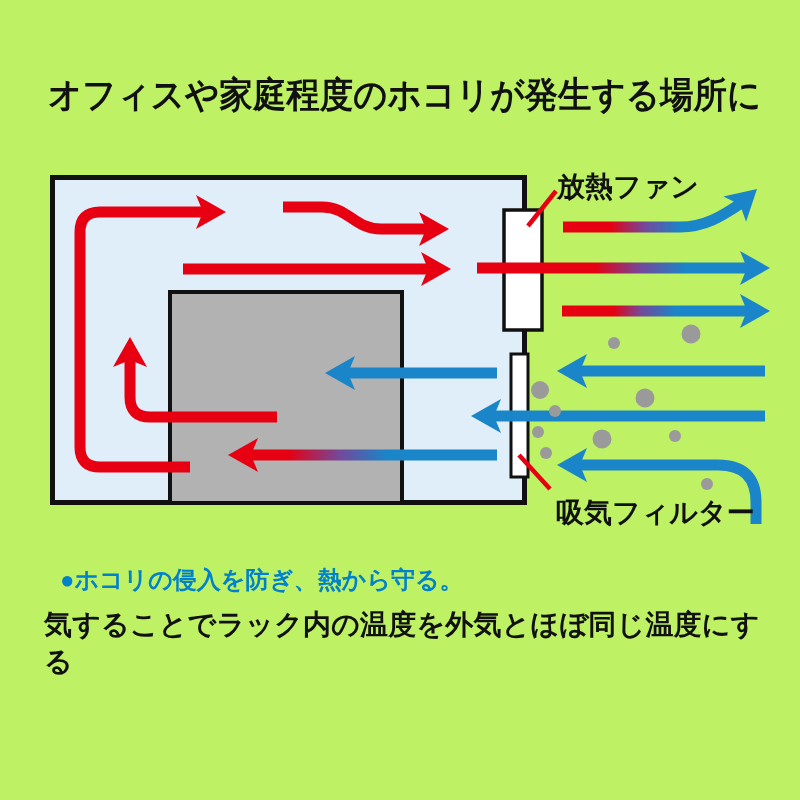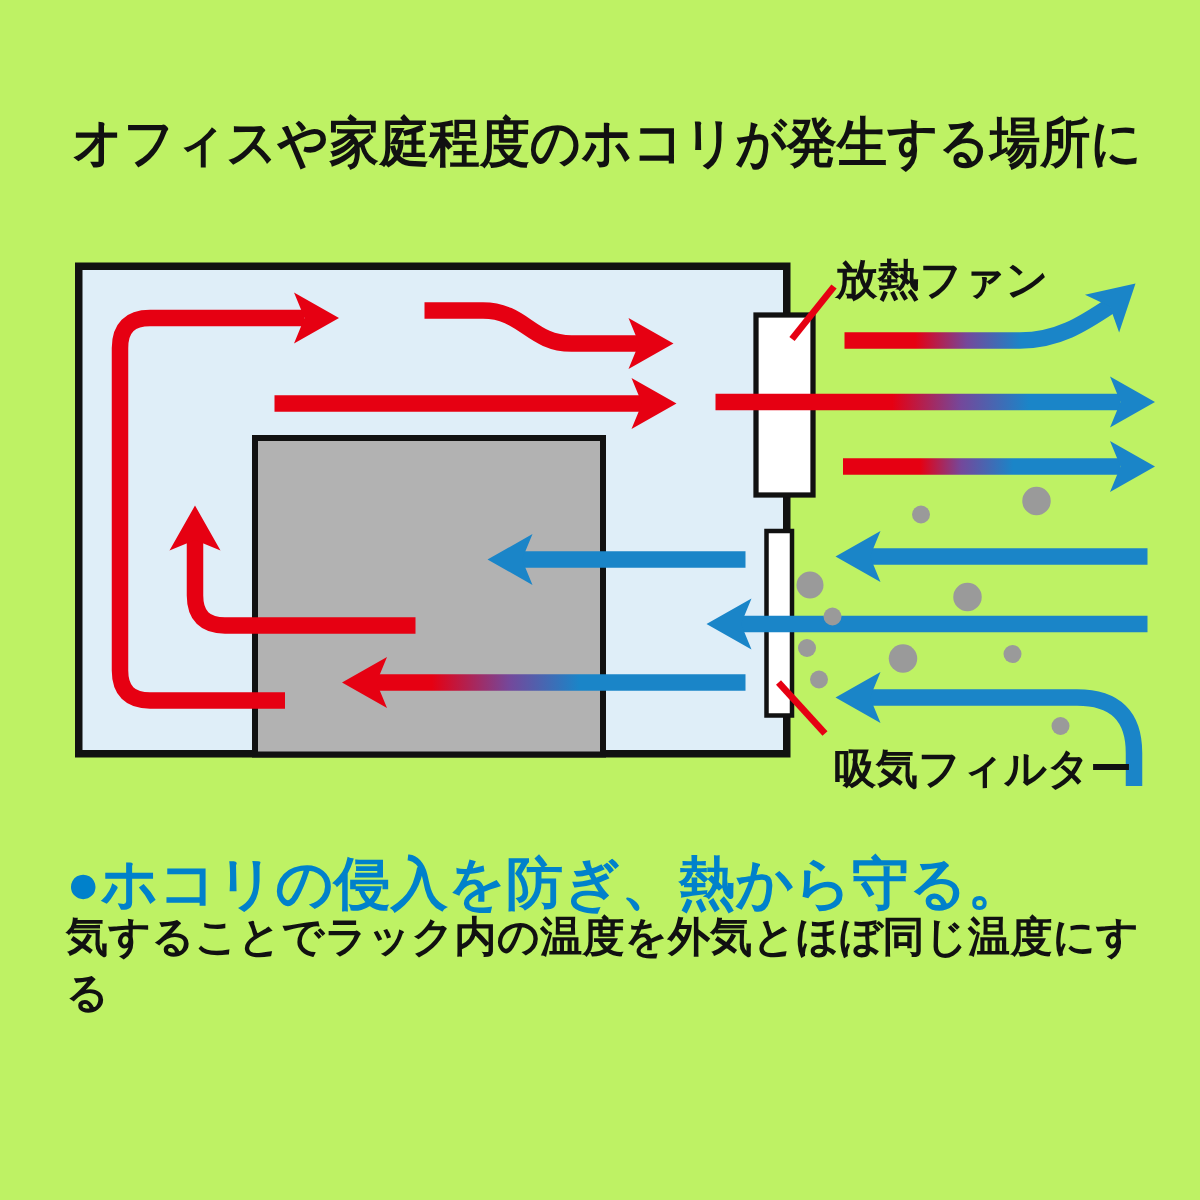--- a/index.html
+++ b/index.html
@@ -6,21 +6,21 @@
   #page{position:relative;width:800px;height:800px;background:#bef264;overflow:hidden;
         font-family:"Liberation Sans","DejaVu Sans",sans-serif;}
   .jp{font-weight:bold;color:#111;}
   #title{position:absolute;left:48px;top:71px;font-size:36px;letter-spacing:0px;
          transform:scaleX(.93);transform-origin:0 0;white-space:nowrap;}
   #diagram-svg{position:absolute;left:0;top:0;width:800px;height:800px;}
   .diagram-label{position:absolute;font-weight:bold;color:#111;white-space:nowrap;}
   #fan-label{left:557px;top:168px;font-size:28px;}
   #filter-label{left:540px;top:494px;font-size:28px;margin-left:16px;}
   #pc-label{left:223px;top:318px;font-size:27px;letter-spacing:0.5px;}
-  #heading{position:absolute;left:44px;top:564px;font-size:38px;font-weight:bold;
+  #heading{position:absolute;left:60px;top:564px;font-size:24px;font-weight:bold;
            color:#0081cb;white-space:nowrap;letter-spacing:0px;}
   #body-text{position:absolute;left:44px;top:606px;width:730px;font-size:28px;
              font-weight:bold;color:#111;line-height:37px;letter-spacing:0.2px;}
 </style>
 </head>
 <body>
 
 <div id="page">
 
   <div id="title" class="jp">オフィスや家庭程度のホコリが発生する場所に</div>

